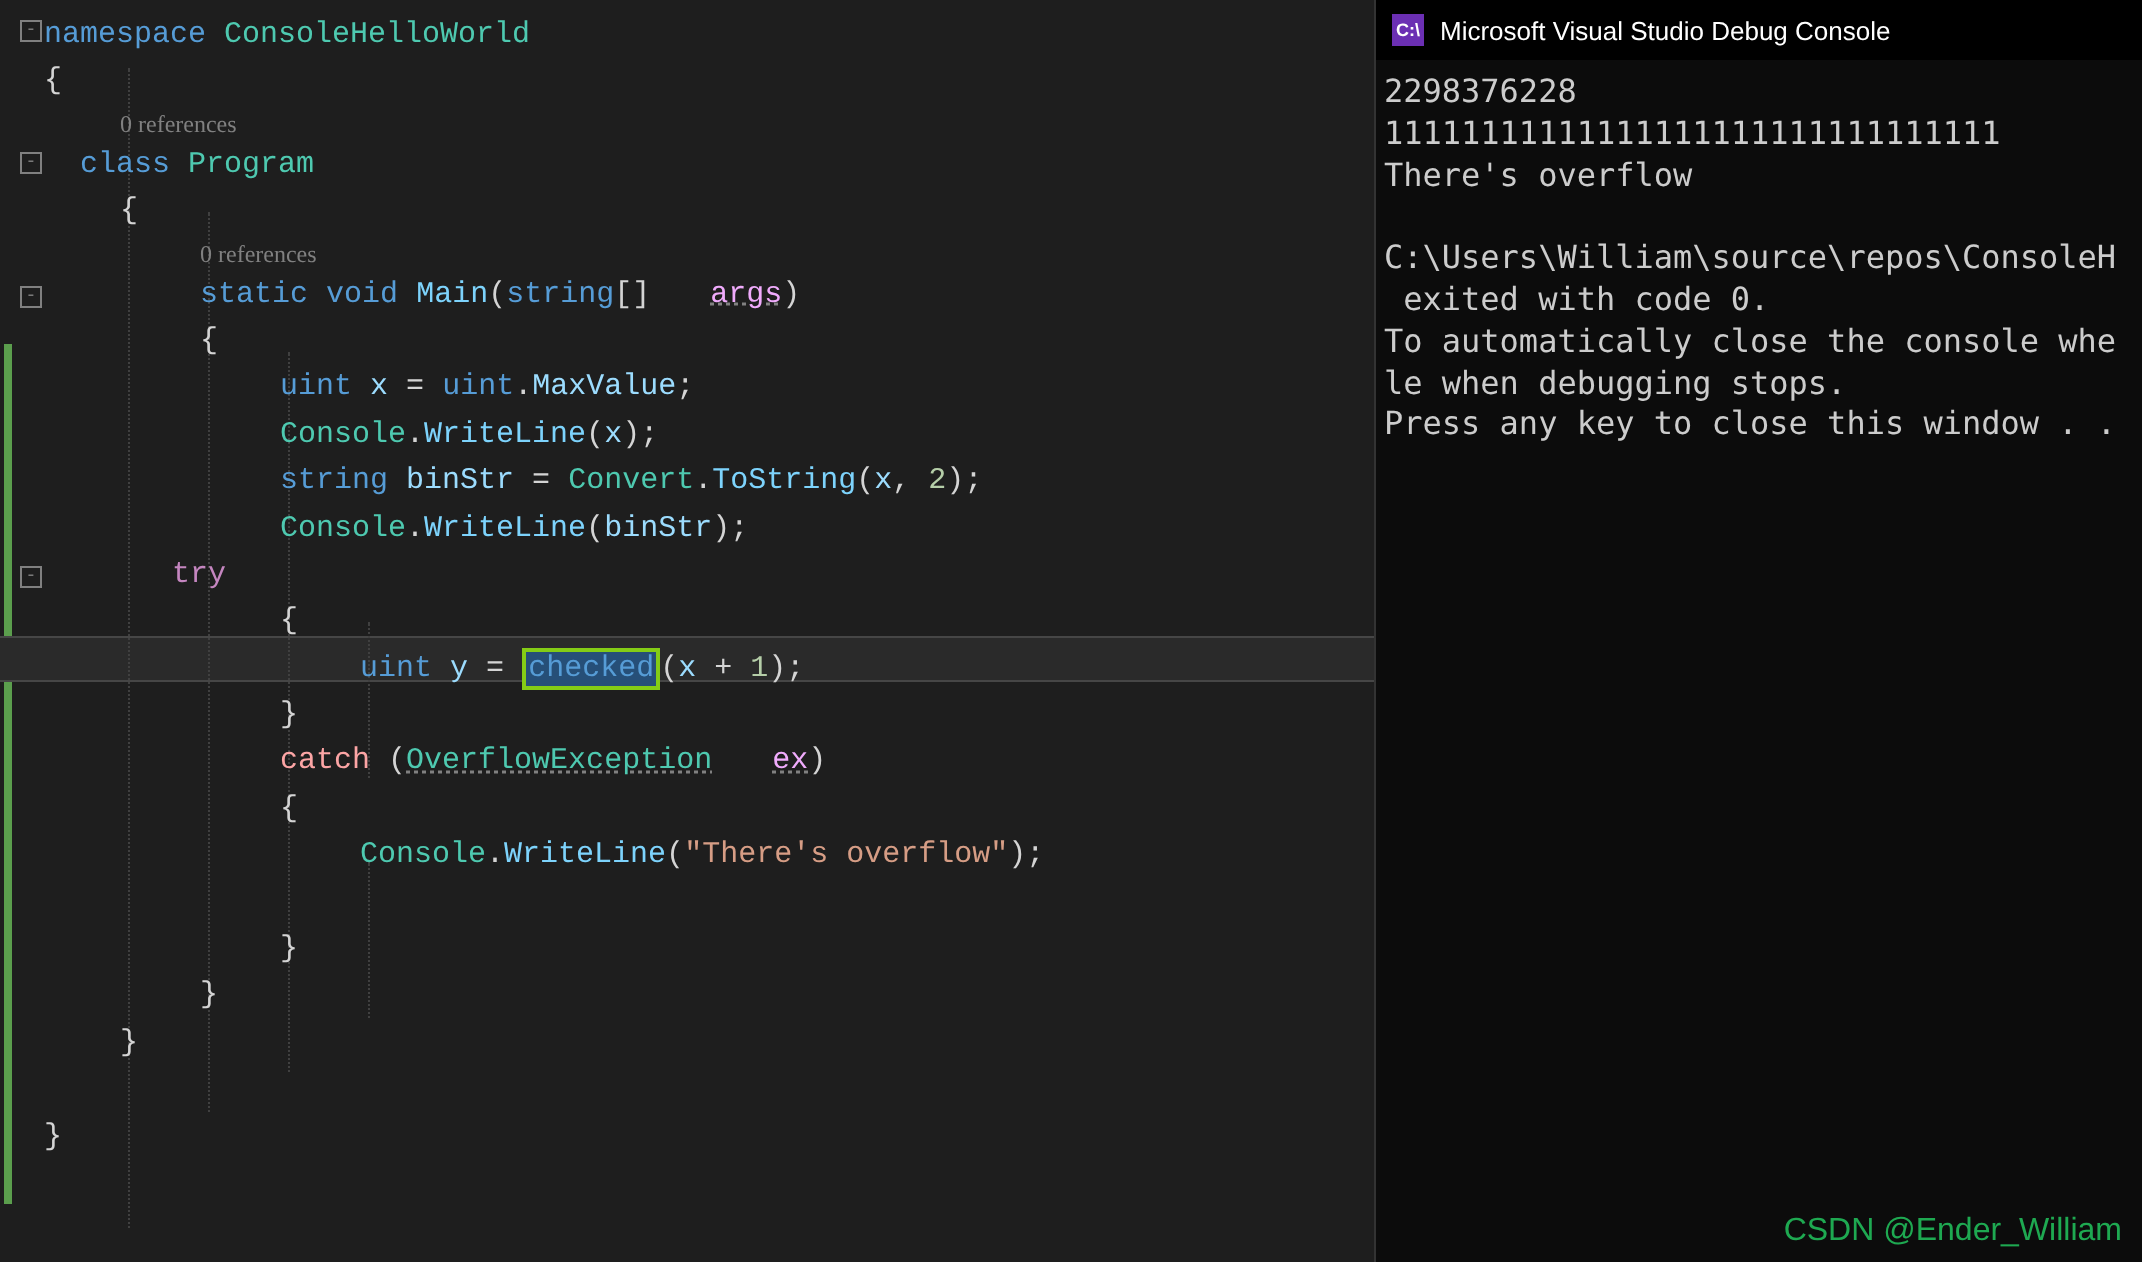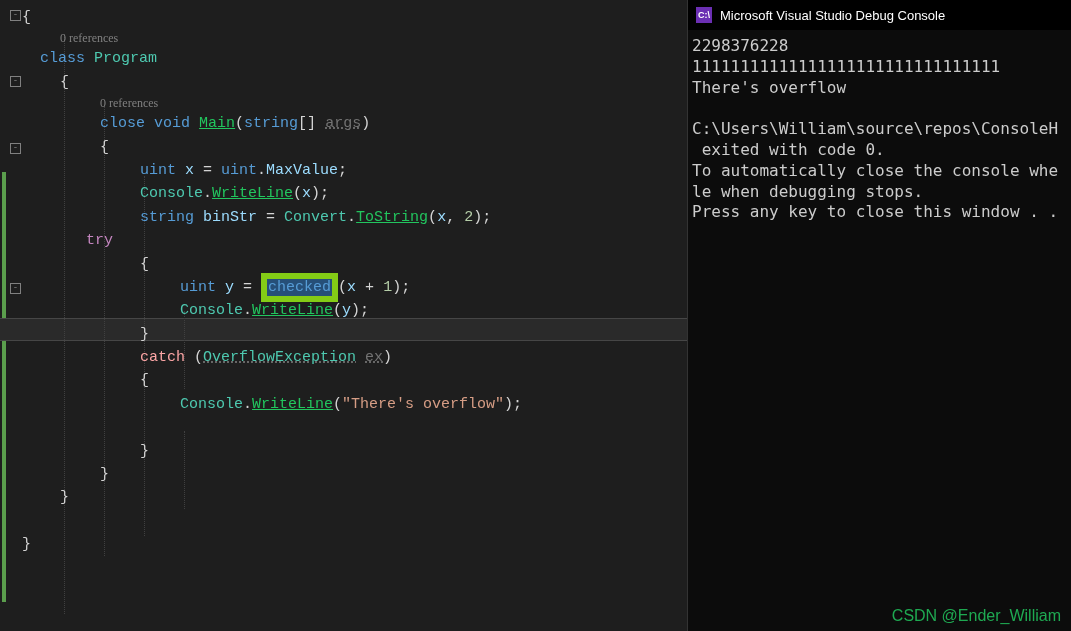--- a/index.html
+++ b/index.html
@@ -68,40 +68,40 @@
     position:absolute; left:22px; top:6px; right:0;
   }
   .line { height:23.4px; line-height:23.4px; white-space:pre; position:relative; }
   .ref {
     height:18px; line-height:18px;
     font-size:12px; color:#808080;
     font-family:Liberation Serif, serif;
   }
   .kw { color:#569cd6; }
   .cls { color:#4ec9b0; }
-  .meth { color:#22c55e;text-decoration:underline; }
+  .meth { color:#7dd3fc; }
   .var { color:#9cdcfe; }
   .str { color:#d69d85; }
   .num { color:#b5cea8; }
   .punc { color:#d4d4d4; }
   .op { color:#d4d4d4; }
-  .param { color:#737373; text-decoration:underline dotted #808080; }
+  .param { color:#f0abfc; text-decoration:underline dotted #808080;margin-left:21px; }
   .guide {
     position:absolute; top:0; bottom:0; width:0;
     border-left:1px dotted #404040;
   }
   .highlight-line {
     position:absolute; left:0; right:0; height:23.4px;
     background:#2a2a2a;
     border-top:1px solid #464646;
     border-bottom:1px solid #464646;
   }
   .sel {
     background:#264f78;
-    border:6px solid #84cc16;
+    border:2px solid #84cc16;
     padding:0 1px;
   }
   .watermark {
     position:absolute; bottom:6px; right:10px;
     font-family:'Segoe UI',sans-serif;
     font-size:16px; color:#22c55e;
     opacity:0.85;
   }
 </style>
 </head>
@@ -118,49 +118,50 @@
 
   <div class="highlight-line" style="top:318px"></div>
 
   <div class="code">
     <div class="guide" style="left:42px;top:28px;height:580px"></div>
     <div class="guide" style="left:82px;top:100px;height:450px"></div>
     <div class="guide" style="left:122px;top:170px;height:360px"></div>
     <div class="guide" style="left:162px;top:305px;height:78px"></div>
     <div class="guide" style="left:162px;top:425px;height:78px"></div>
 
+    <div class="line"><span class="kw">namespace</span><span class="punc"> </span><span class="cls">ConsoleHelloWorld</span></div>
 
     <div class="line"><span class="punc">{</span></div>
 
     <div class="line ref" style="padding-left:38px">0 references</div>
 
     <div class="line" style="padding-left:18px"><span class="kw">class</span><span class="punc"> </span><span class="cls">Program</span></div>
 
     <div class="line" style="padding-left:38px"><span class="punc">{</span></div>
 
     <div class="line ref" style="padding-left:78px">0 references</div>
 
-    <div class="line" style="padding-left:78px"><span class="kw">close</span><span class="punc"> </span><span class="kw">void</span><span class="punc"> </span><span class="meth">Main</span><span class="punc">(</span><span class="kw">string</span><span class="punc">[]</span><span class="punc"> </span><span class="param">args</span><span class="punc">)</span></div>
+    <div class="line" style="padding-left:78px"><span class="kw">static</span><span class="punc"> </span><span class="kw">void</span><span class="punc"> </span><span class="meth">Main</span><span class="punc">(</span><span class="kw">string</span><span class="punc">[]</span><span class="punc"> </span><span class="param">args</span><span class="punc">)</span></div>
 
     <div class="line" style="padding-left:78px"><span class="punc">{</span></div>
 
     <div class="line" style="padding-left:118px"><span class="kw">uint</span><span class="punc"> </span><span class="var">x</span><span class="op"> = </span><span class="kw">uint</span><span class="punc">.</span><span class="var">MaxValue</span><span class="punc">;</span></div>
 
     <div class="line" style="padding-left:118px"><span class="cls">Console</span><span class="punc">.</span><span class="meth">WriteLine</span><span class="punc">(</span><span class="var">x</span><span class="punc">)</span><span class="punc">;</span></div>
 
     <div class="line" style="padding-left:118px"><span class="kw">string</span><span class="punc"> </span><span class="var">binStr</span><span class="op"> = </span><span class="cls">Convert</span><span class="punc">.</span><span class="meth">ToString</span><span class="punc">(</span><span class="var">x</span><span class="punc">, </span><span class="num">2</span><span class="punc">)</span><span class="punc">;</span></div>
 
+    <div class="line" style="padding-left:118px"><span class="cls">Console</span><span class="punc">.</span><span class="meth">WriteLine</span><span class="punc">(</span><span class="var">binStr</span><span class="punc">)</span><span class="punc">;</span></div>
 
     <div class="line" style="padding-left:64px"><span class="kw" style="color:#c586c0">try</span></div>
 
     <div class="line" style="padding-left:118px"><span class="punc">{</span></div>
 
     <div class="line" style="padding-left:158px"><span class="kw">uint</span><span class="punc"> </span><span class="var">y</span><span class="op"> = </span><span class="kw sel">checked</span><span class="punc">(</span><span class="var">x</span><span class="op"> + </span><span class="num">1</span><span class="punc">)</span><span class="punc">;</span></div>
 
-    <div class="line" style="padding-left:158px"><span class="cls">Console</span><span class="punc">.</span><span class="meth">WriteLine</span><span class="punc">(</span><span class="var">y</span><span class="punc">)</span><span class="punc">;</span></div>
 
     <div class="line" style="padding-left:118px"><span class="punc">}</span></div>
 
     <div class="line" style="padding-left:118px"><span class="kw" style="color:#fca5a5">catch</span><span class="punc"> </span><span class="punc">(</span><span class="cls" style="text-decoration:underline dotted #808080">OverflowException</span><span class="punc"> </span><span class="param">ex</span><span class="punc">)</span></div>
 
     <div class="line" style="padding-left:118px"><span class="punc">{</span></div>
 
     <div class="line" style="padding-left:158px"><span class="cls">Console</span><span class="punc">.</span><span class="meth">WriteLine</span><span class="punc">(</span><span class="str">"There's overflow"</span><span class="punc">)</span><span class="punc">;</span></div>
 
     <div class="line"></div>

